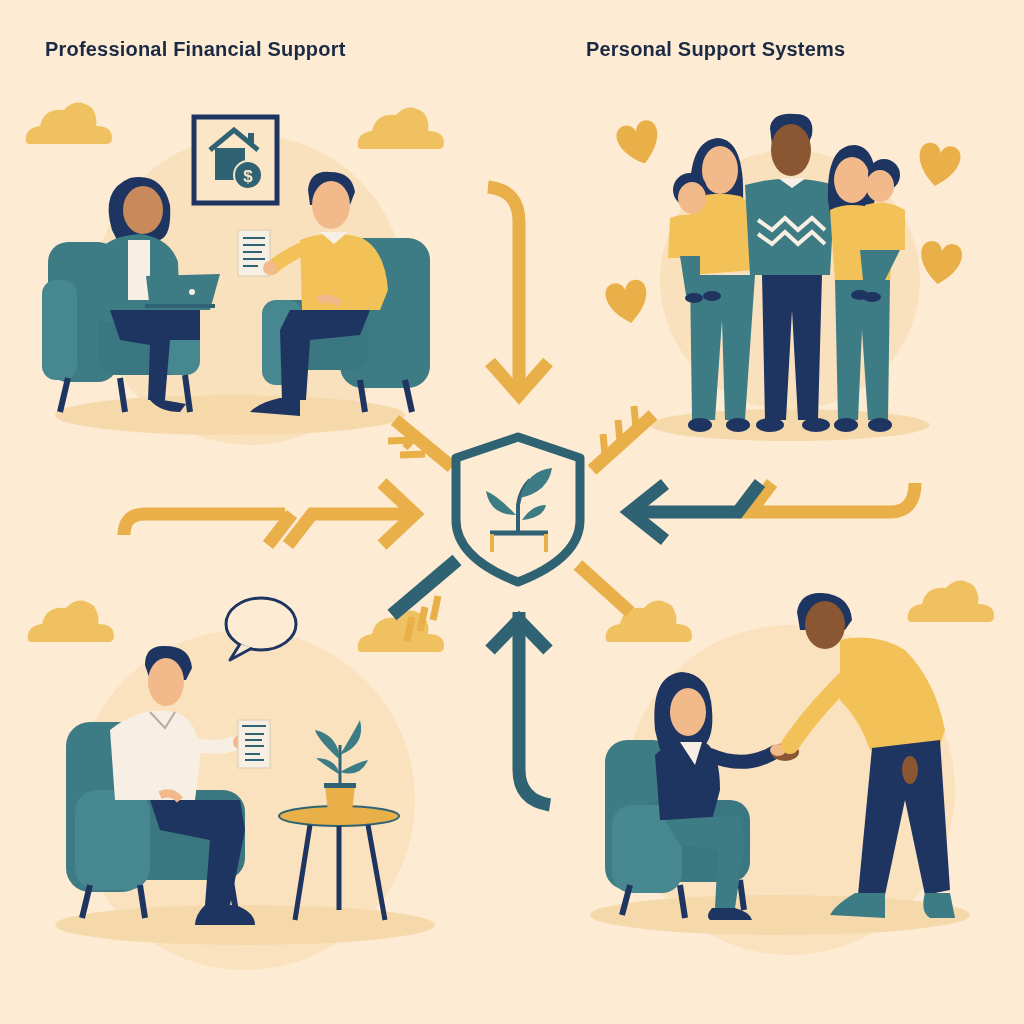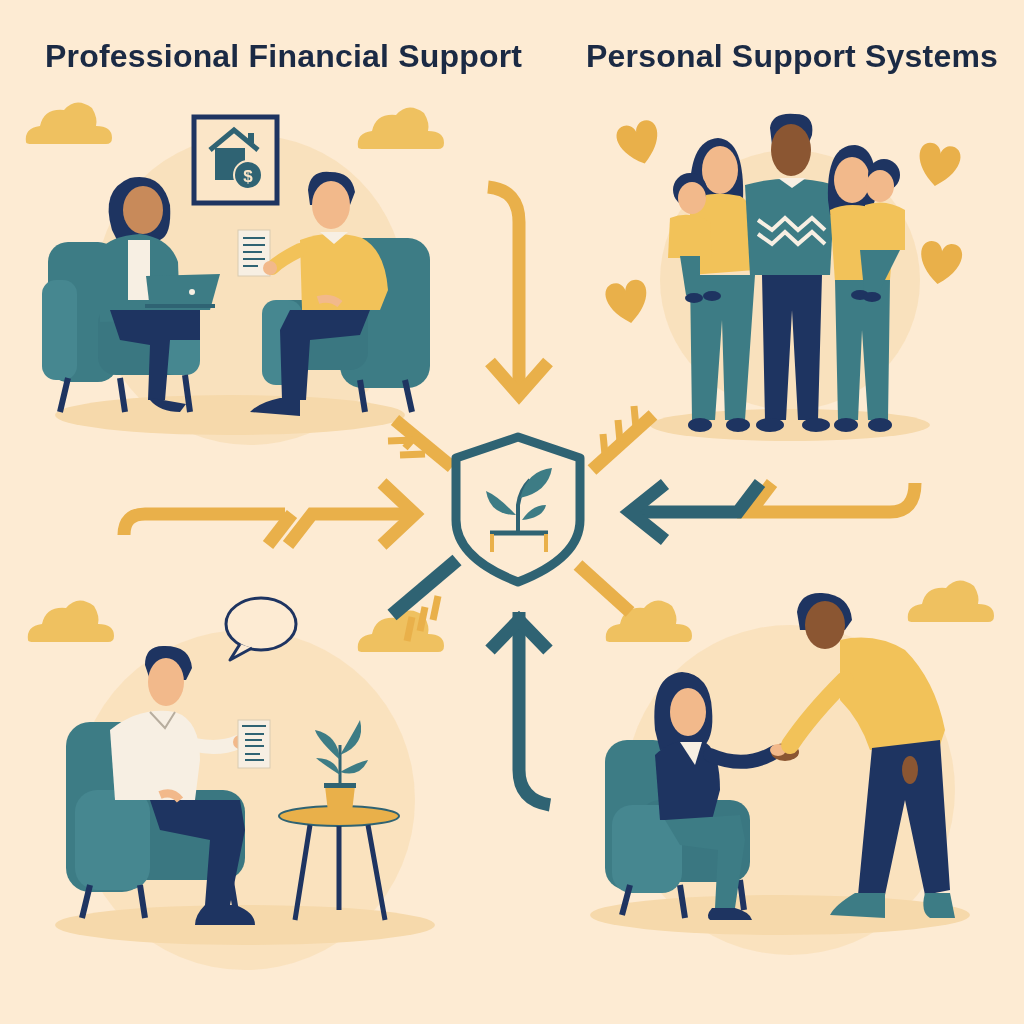--- a/index.html
+++ b/index.html
@@ -4,21 +4,21 @@
 <style>
   html, body { margin: 0; padding: 0; }
   body {
     width: 1024px; height: 1024px; overflow: hidden;
     background: #fdebd3;
     font-family: "Liberation Sans", "DejaVu Sans", sans-serif;
     position: relative;
   }
   .title {
     position: absolute; top: 38px;
-    font-size: 32px; font-weight: bold; color: #1b2a44;
+    font-size: 20px; font-weight: bold; color: #1b2a44;
     letter-spacing: 0.2px; white-space: nowrap;
   }
   #title-left { left: 45px; }
   #title-right { left: 586px; text-align: center; }
   svg.canvas { position: absolute; left: 0; top: 0; }
 </style>
 </head>
 <body>
 
 <div id="title-left" class="title">Professional Financial Support</div>

